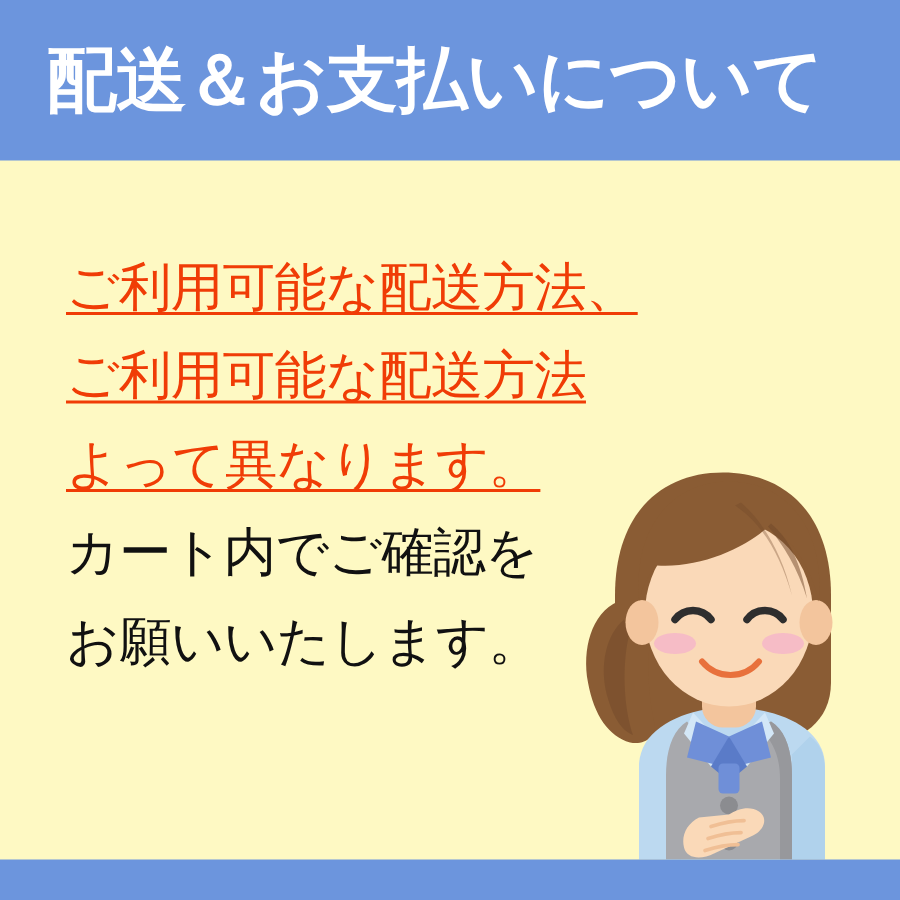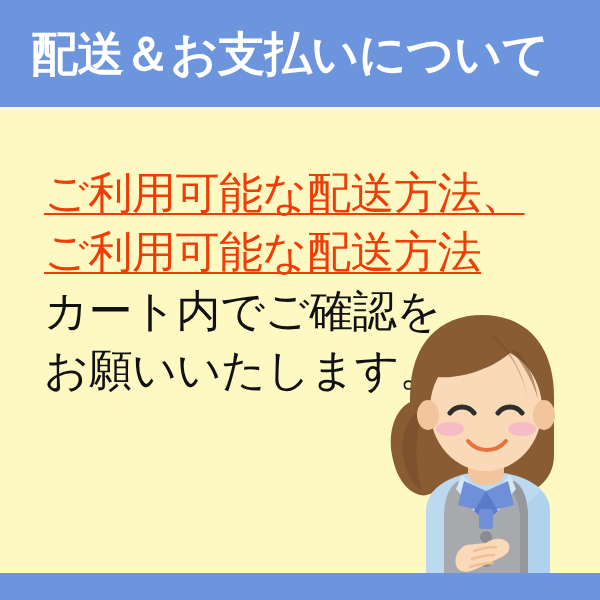--- a/index.html
+++ b/index.html
@@ -53,21 +53,21 @@
 
   
   .body-text {
     position: absolute;
     left: 44px;
     top: 163px;
     z-index: 4;
     font-family: "DejaVu Sans", "Liberation Sans", sans-serif;
   }
   .text-line {
-    font-size: 44px;
+    font-size: 35px;
     line-height: 59px;
     white-space: nowrap;
     letter-spacing: -0.5px;
   }
   .line-accent {
     color: #f03c06;
     text-decoration: underline;
     text-decoration-thickness: 2px;
     text-underline-offset: 5px;
   }
@@ -95,20 +95,21 @@
 
 <div id="banner">
 
   <div class="header-bar">
     <div class="header-title">配送＆お支払いについて</div>
   </div>
 
   <div class="body-text">
     <div class="text-line line-accent">ご利用可能な配送方法、</div>
     <div class="text-line line-accent">ご利用可能な配送方法</div>
+    <div class="text-line line-accent">よって異なります。</div>
     <div class="text-line line-plain">カート内でご確認を</div>
     <div class="text-line line-plain">お願いいたします。</div>
   </div>
 
   <div class="illustration">
     <svg viewBox="0 0 230 268" xmlns="http://www.w3.org/2000/svg">
 
       <path d="M40 92 C40 38 70 10 112 10 C154 10 184 38 184 92 L184 150 C184 176 164 190 140 190 L84 190 C60 190 40 176 40 150 Z" fill="#8a5c34"></path>
 
       <path d="M42 96 C24 104 18 128 22 150 C26 172 36 186 50 190 C60 192 68 186 66 176 C62 156 60 130 66 112 Z" fill="#8a5c34"></path>

